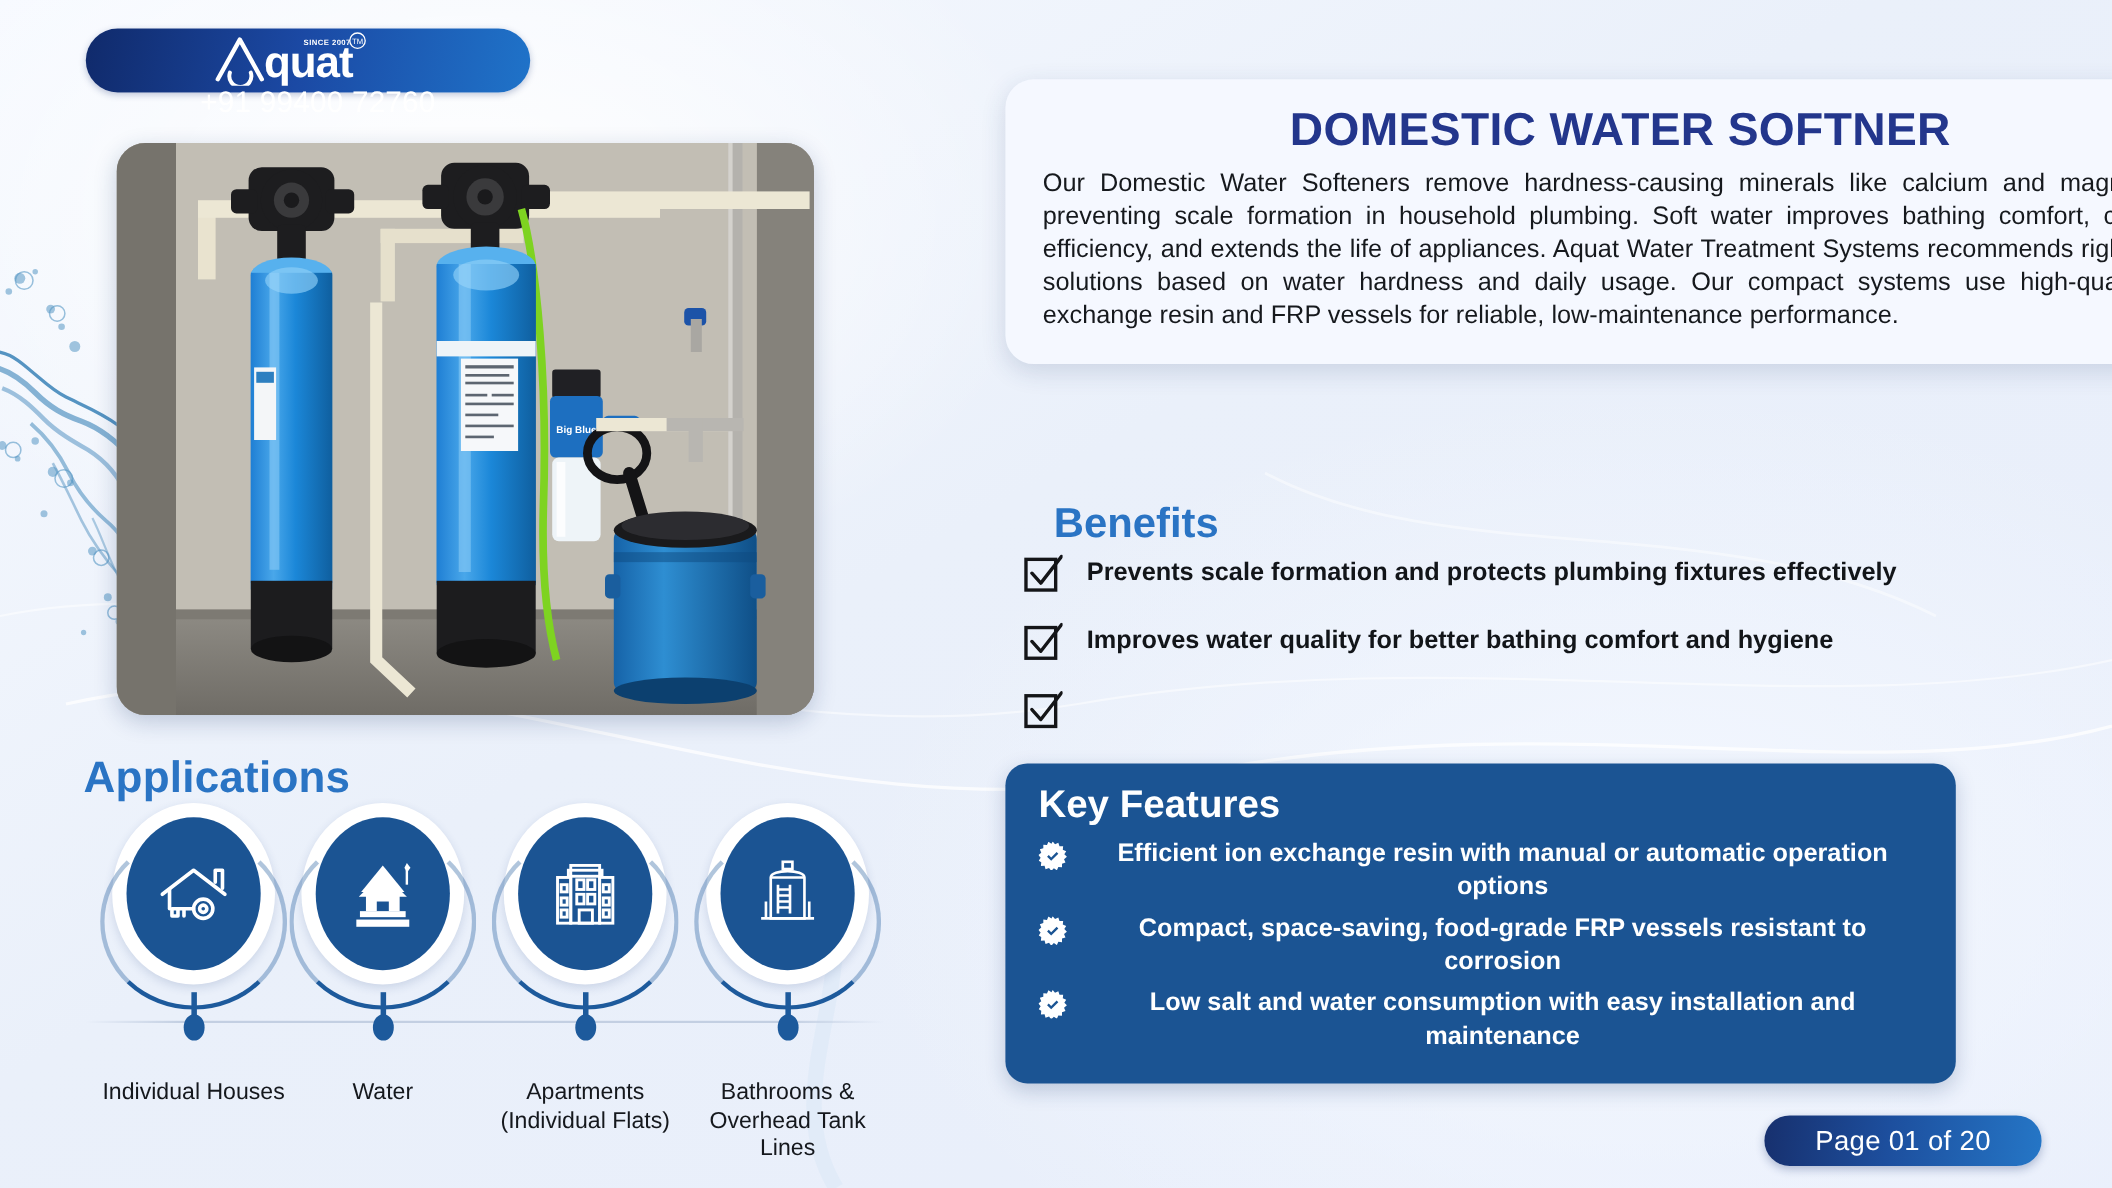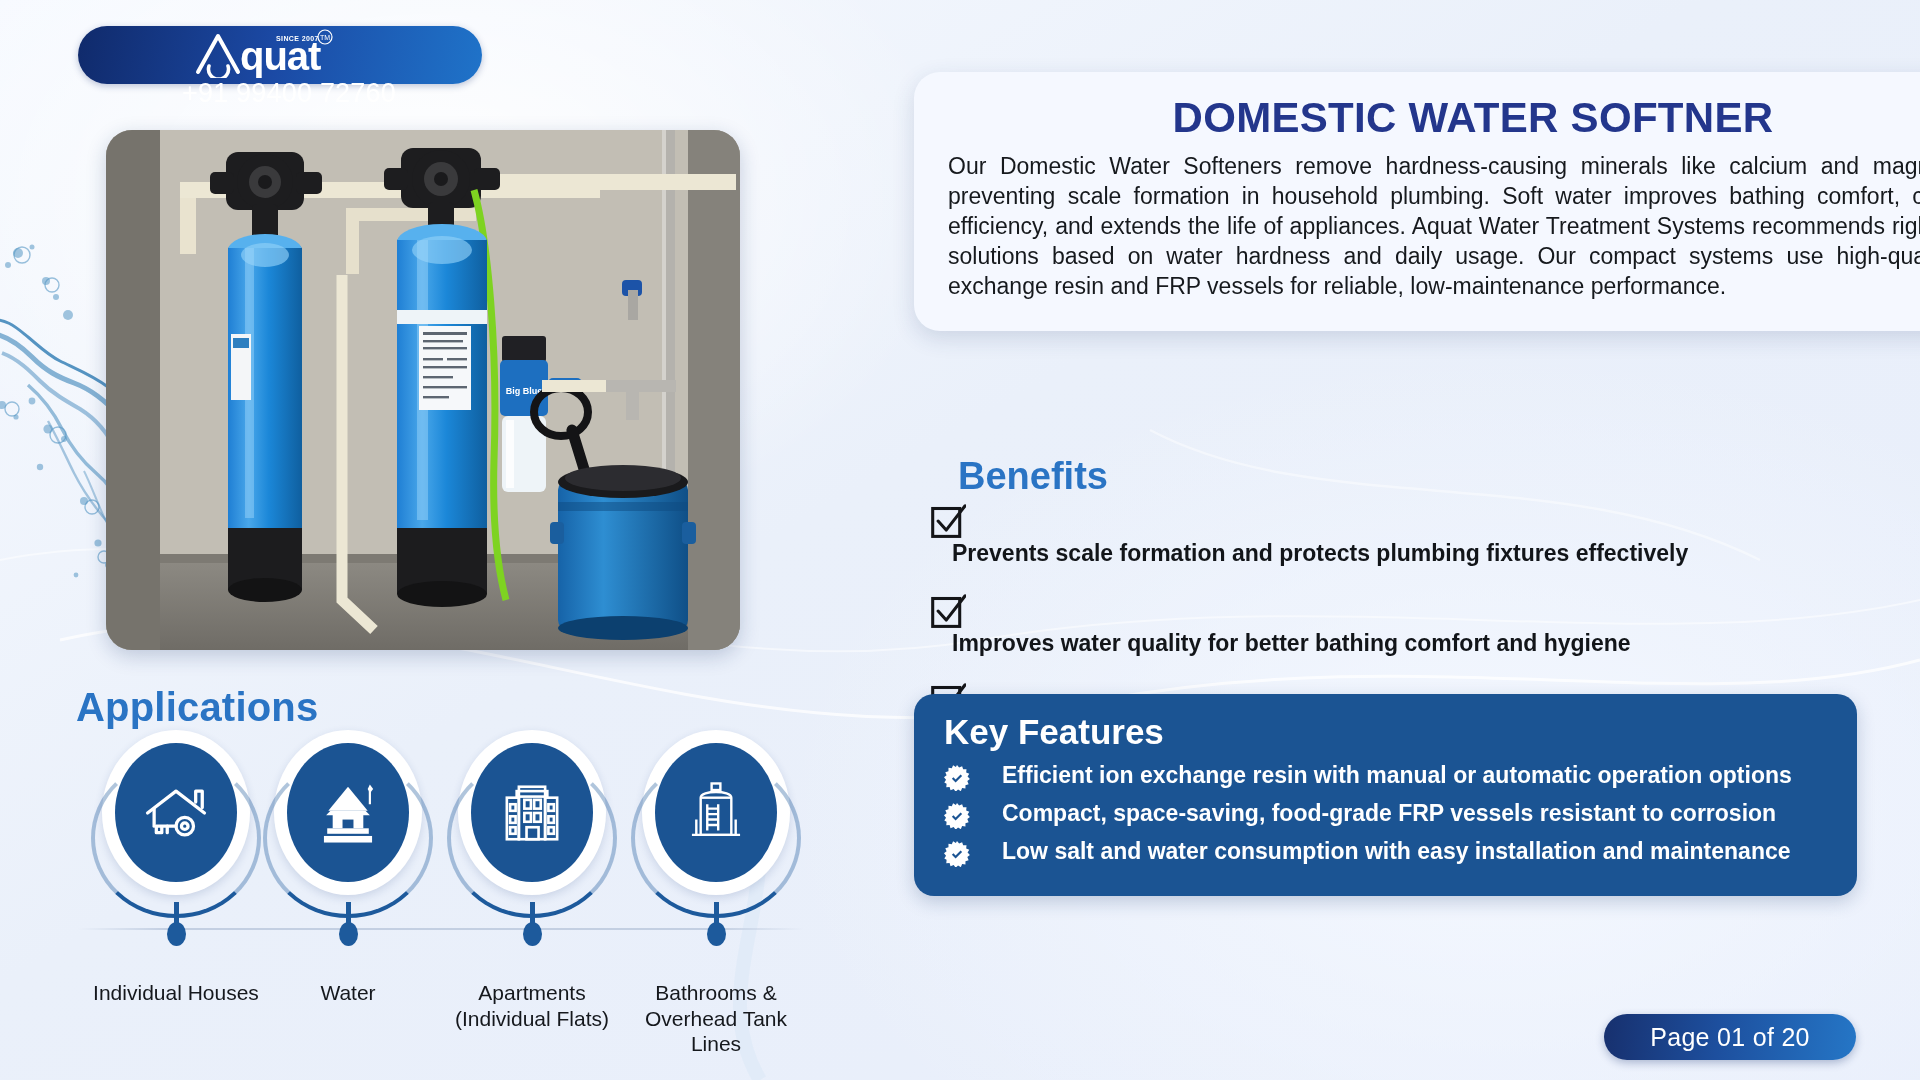--- a/index.html
+++ b/index.html
@@ -185,35 +185,34 @@
   }
   #benefits-list {
     position: absolute;
     left: 930px; top: 506px;
     width: 930px;
   }
   .benefit-row {
     display: flex;
     align-items: flex-start;
     margin-bottom: 28px;
-    flex-direction: column;
   }
   .benefit-check { width: 36px; height: 36px; flex: 0 0 auto; margin-top: -2px; }
   .benefit-text {
     margin-left: 22px;
     font-size: 23px;
     font-weight: bold;
     color: #121519;
     line-height: 1.2;
   }
 
   #features-card {
     position: absolute;
     left: 914px; top: 694px;
-    width: 943px;
+    width: 864px;
     padding: 18px 48px 22px 30px;
     border-radius: 20px;
     background: #1b5493;
     box-shadow: 0 6px 18px rgba(25,55,110,.22);
   }
   #features-title {
     font-size: 35px;
     font-weight: bold;
     color: #ffffff;
     margin-bottom: 8px;

